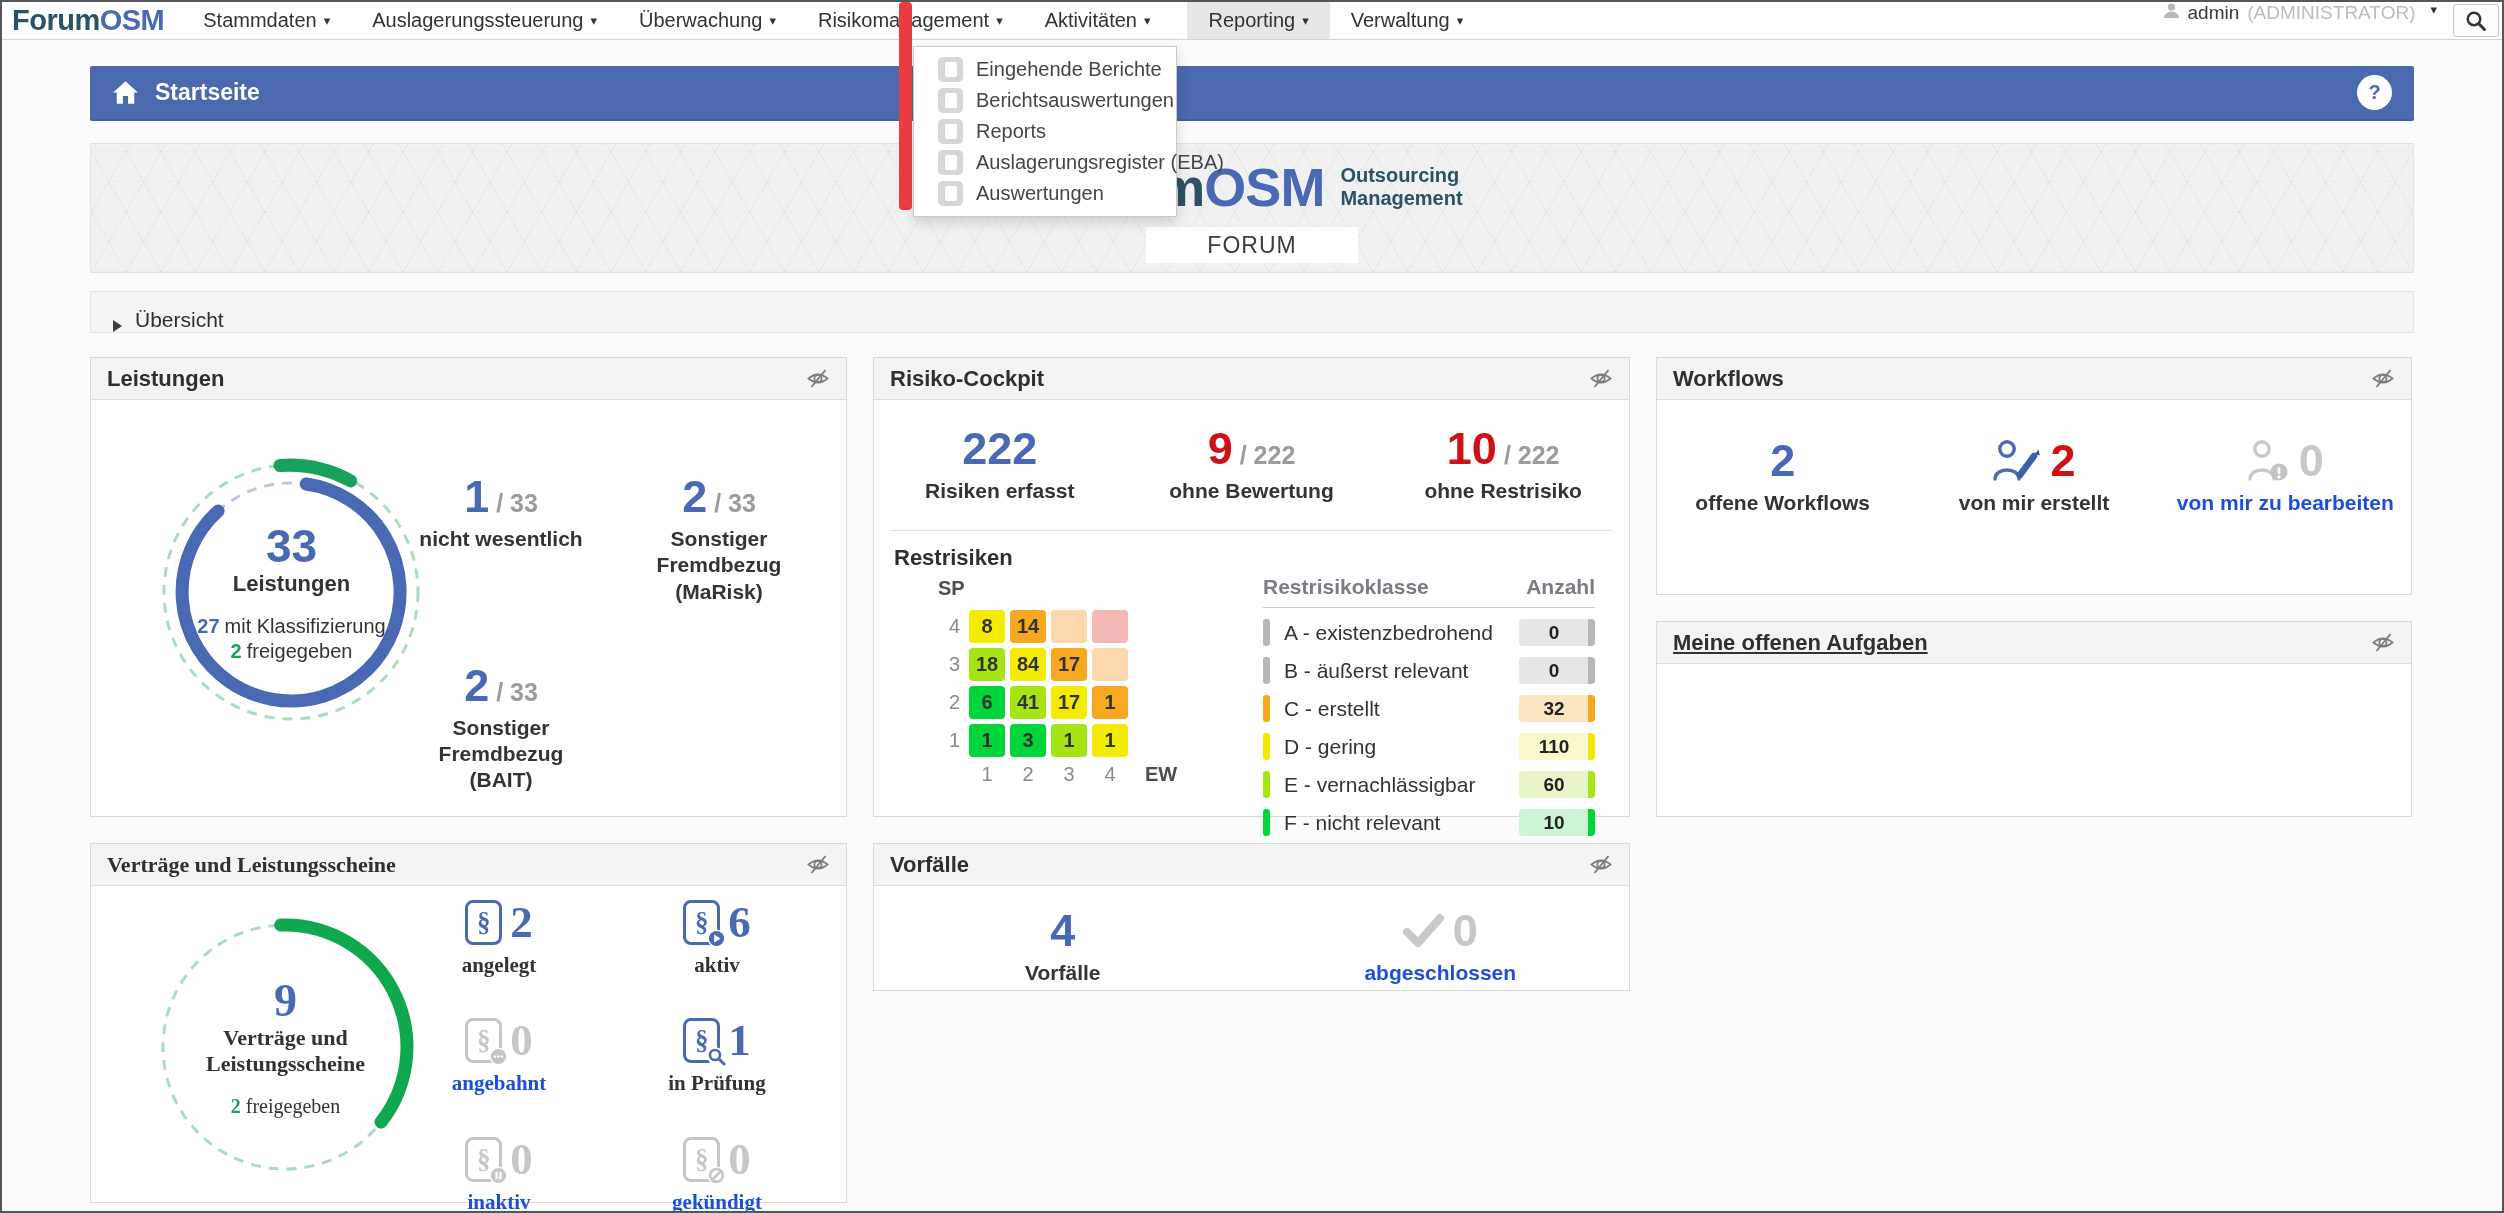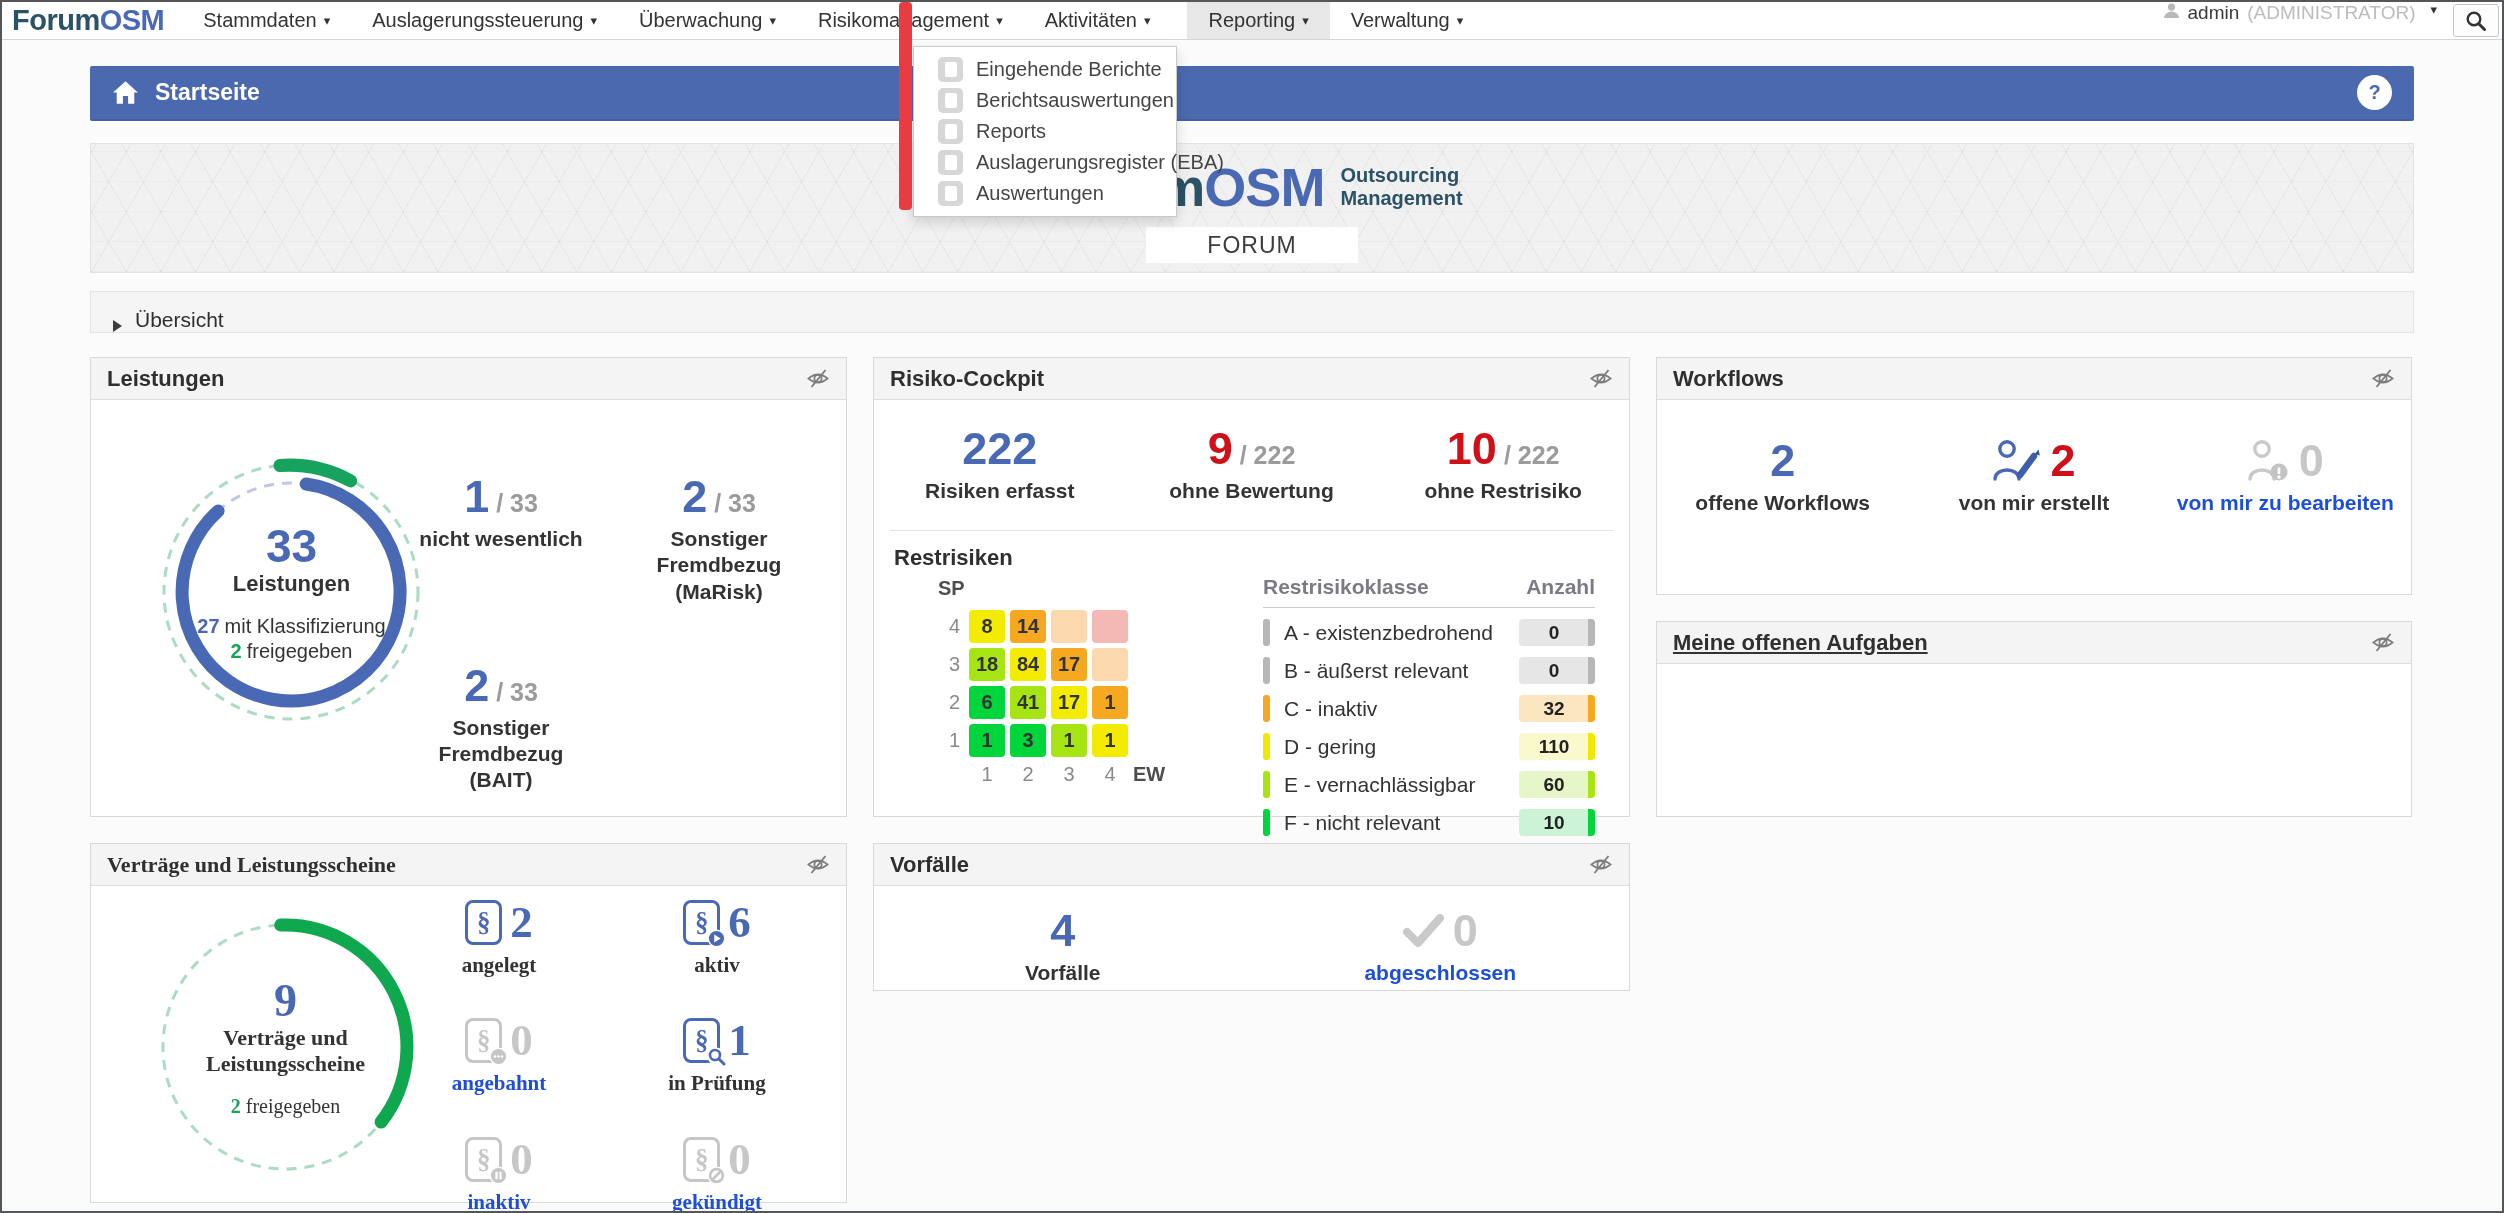--- a/index.html
+++ b/index.html
@@ -115,21 +115,21 @@
   .hm { margin-top:2px; }
   .hm-sp { font-size:20px; font-weight:bold; color:#4d4d4d; margin:0 0 10px 2px; }
   .hm-row { display:flex; align-items:center; margin-bottom:5px; }
   .hm-ylab { width:24px; margin-right:9px; text-align:right; font-size:20px; color:#8a8a8a; }
   .hm-cell { width:36px; height:33px; border-radius:4px; margin-right:5px; display:flex; align-items:center; justify-content:center;
     font-size:20px; font-weight:bold; color:#333; }
   .hGreen{background:#00d53c}.hYG{background:#a6e414}.hYellow{background:#f4ec00}
   .hOrange{background:#f6a821}.hPeach{background:#fbd9ad}.hPink{background:#f4b9b4}
   .hm-xrow { display:flex; align-items:center; margin-top:6px; }
   .hm-xlab { width:36px; margin-right:5px; text-align:center; font-size:20px; color:#8a8a8a; }
-  .hm-ew { font-size:20px; font-weight:bold; color:#4d4d4d; margin-left:0; }
+  .hm-ew { font-size:20px; font-weight:bold; color:#4d4d4d; margin-left:12px; }
   .legend { margin-left:auto; width:332px; }
   .lg-head { display:flex; justify-content:space-between; font-size:21px; font-weight:bold; color:#7b7b84;
     padding-bottom:8px; border-bottom:1px solid #ccc; }
   .lg-row { display:flex; align-items:center; margin-top:11px; }
   .lg-bar { width:7px; height:27px; border-radius:3px; flex:0 0 auto; }
   .lg-label { font-size:21px; color:#333; margin-left:14px; flex:1; }
   .lg-badge { width:76px; height:27px; border-radius:4px; position:relative; display:flex; align-items:center; justify-content:center; }
   .lg-badge b { font-size:19px; color:#222; margin-right:6px; }
   .lg-badge .edge { position:absolute; right:0; top:0; width:7px; height:100%; border-radius:0 4px 4px 0; }
   .cGray .lg-bar{background:#b7b7b7} .cGray .lg-badge{background:#e6e6e6} .cGray .edge{background:#b7b7b7}
@@ -416,21 +416,21 @@
             <div class="lg-row cGray">
               <span class="lg-bar"></span>
               <span class="lg-label">B - äußerst relevant</span>
               <span class="lg-badge">
                   <b>0</b>
                   <i class="edge"></i>
                 </span>
             </div>
             <div class="lg-row cOrange">
               <span class="lg-bar"></span>
-              <span class="lg-label">C - inaktiv</span>
+              <span class="lg-label">C - erstellt</span>
               <span class="lg-badge">
                   <b>32</b>
                   <i class="edge"></i>
                 </span>
             </div>
             <div class="lg-row cYellow">
               <span class="lg-bar"></span>
               <span class="lg-label">D - gering</span>
               <span class="lg-badge">
                   <b>110</b>

